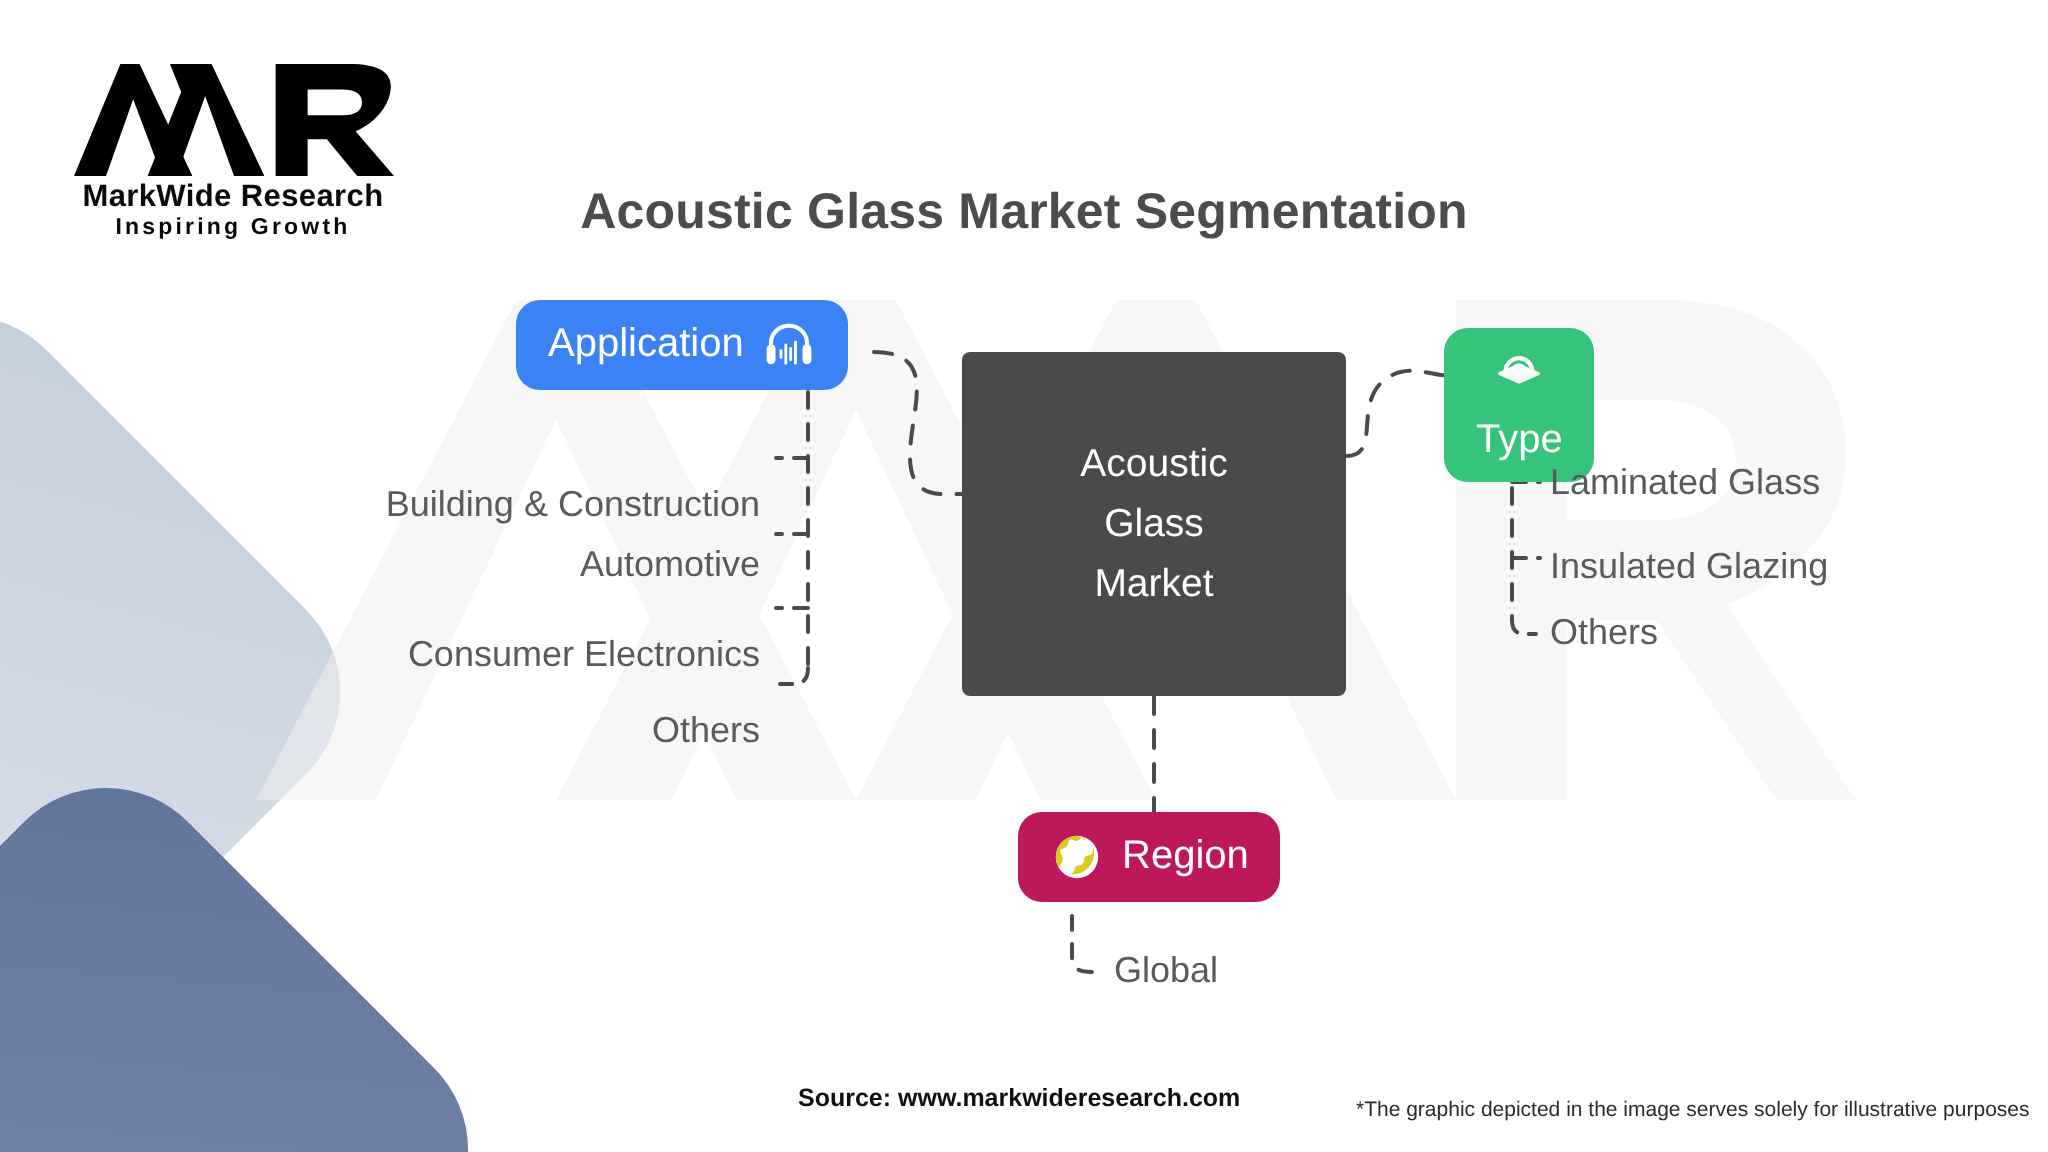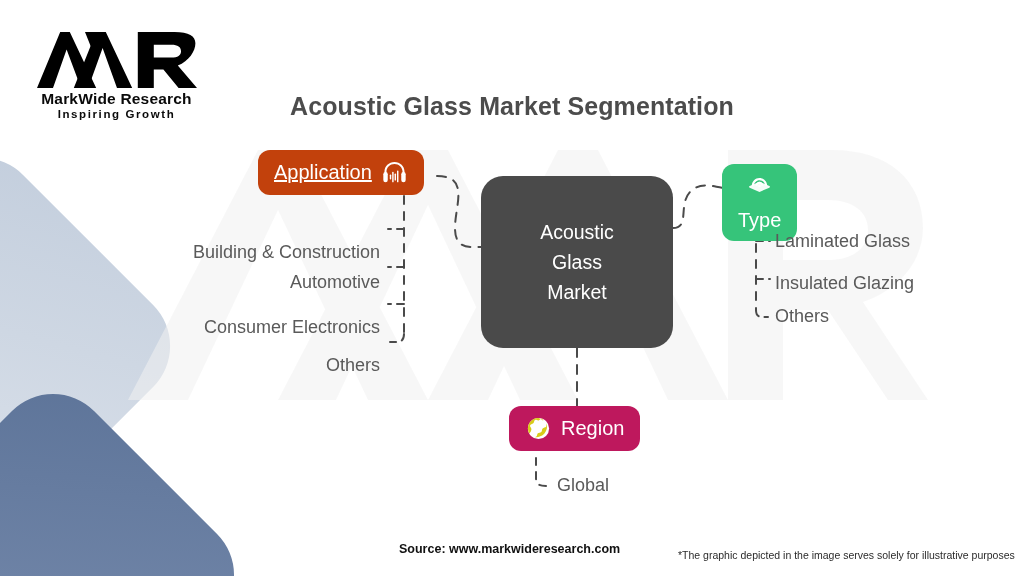--- a/index.html
+++ b/index.html
@@ -109,21 +109,21 @@
   }
 
   
   .center-node {
     position: absolute;
     left: 481px;
     top: 176px;
     width: 192px;
     height: 172px;
     background: #4a4a4a;
-    border-radius: 22px;
+    border-radius: 4px;
     display: flex;
     align-items: center;
     justify-content: center;
   }
   .center-label {
     color: #ffffff;
     font-size: 19.5px;
     line-height: 1.55;
     text-align: center;
     white-space: pre-line;
@@ -144,22 +144,21 @@
     font-size: 20px;
     color: #ffffff;
     white-space: nowrap;
   }
   .badge-icon { display: block; flex: 0 0 auto; }
   .badge-icon svg { display: block; }
 
   .badge-application {
     left: 258px;
     top: 150px;
-    background: #c2410c;
-    text-decoration: underline;
+    background: #3b82f6;
   }
   .badge-type {
     left: 722px;
     top: 164px;
     background: #36c47a;
     flex-direction: column;
   }
   .badge-region {
     left: 509px;
     top: 406px;

